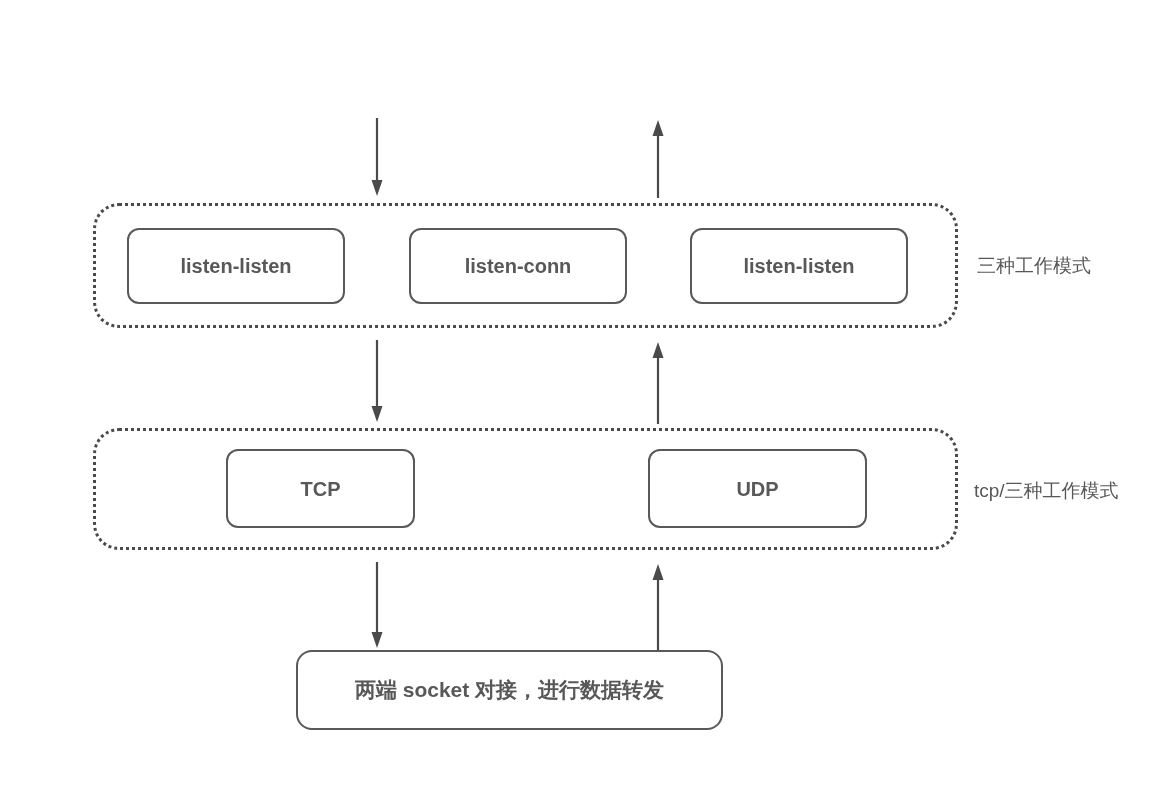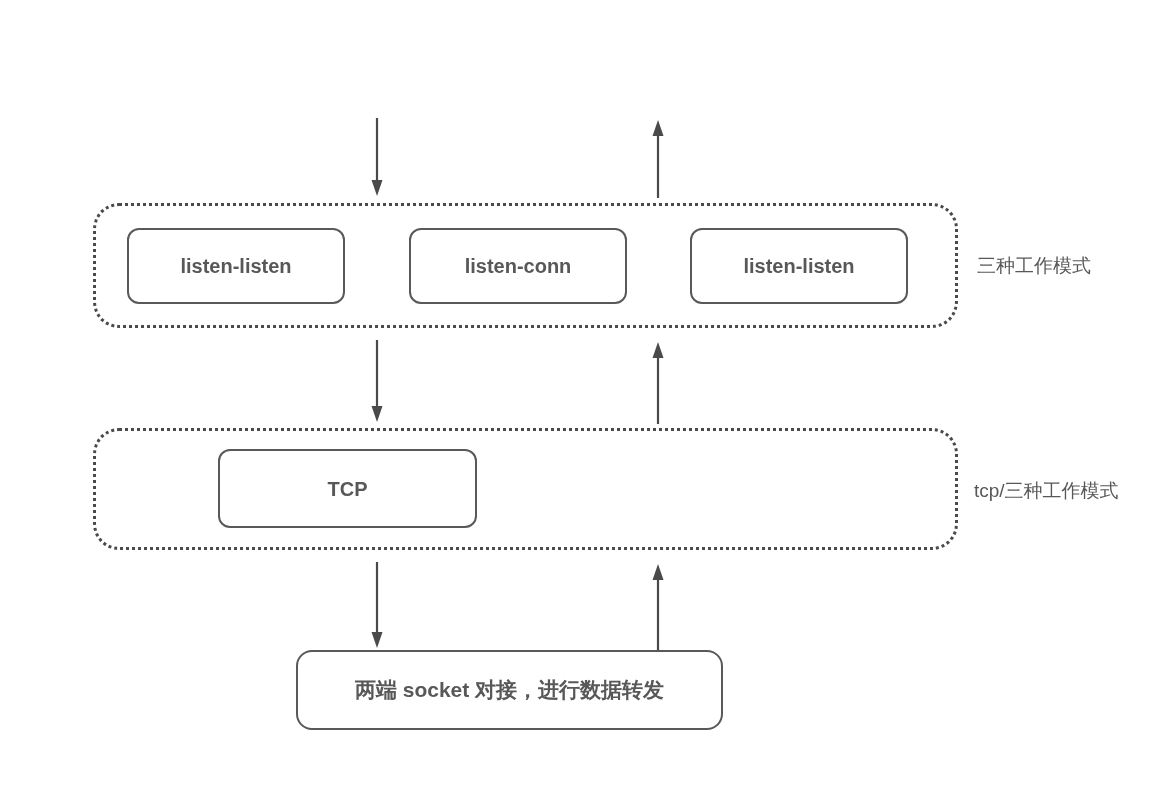--- a/index.html
+++ b/index.html
@@ -108,24 +108,27 @@
     <polygon points="10,82 4.5,66 15.5,66" fill="#4a4a4a"></polygon>
   </svg>
 
   <svg class="arrow" style="left:648px; top:340px;" width="20" height="84">
     <line x1="10" y1="84" x2="10" y2="14" stroke="#4a4a4a" stroke-width="2.2"></line>
     <polygon points="10,2 4.5,18 15.5,18" fill="#4a4a4a"></polygon>
   </svg>
 
   <div class="group" style="left:93px; top:428px; width:865px; height:122px;"></div>
 
-  <div class="node proto" style="left:218px; top:449px; width:259px; height:79px;">
+  <div class="node proto" style="left:226px; top:449px; width:189px; height:79px;">
     <span>TCP</span>
   </div>
 
+  <div class="node proto" style="left:648px; top:449px; width:219px; height:79px;">
+    <span>UDP</span>
+  </div>
 
   <div class="caption" style="left:974px; top:481px;">tcp/三种工作模式</div>
 
   <svg class="arrow" style="left:367px; top:562px;" width="20" height="88">
     <line x1="10" y1="0" x2="10" y2="74" stroke="#4a4a4a" stroke-width="2.2"></line>
     <polygon points="10,86 4.5,70 15.5,70" fill="#4a4a4a"></polygon>
   </svg>
 
   <svg class="arrow" style="left:648px; top:562px;" width="20" height="88">
     <line x1="10" y1="88" x2="10" y2="14" stroke="#4a4a4a" stroke-width="2.2"></line>

